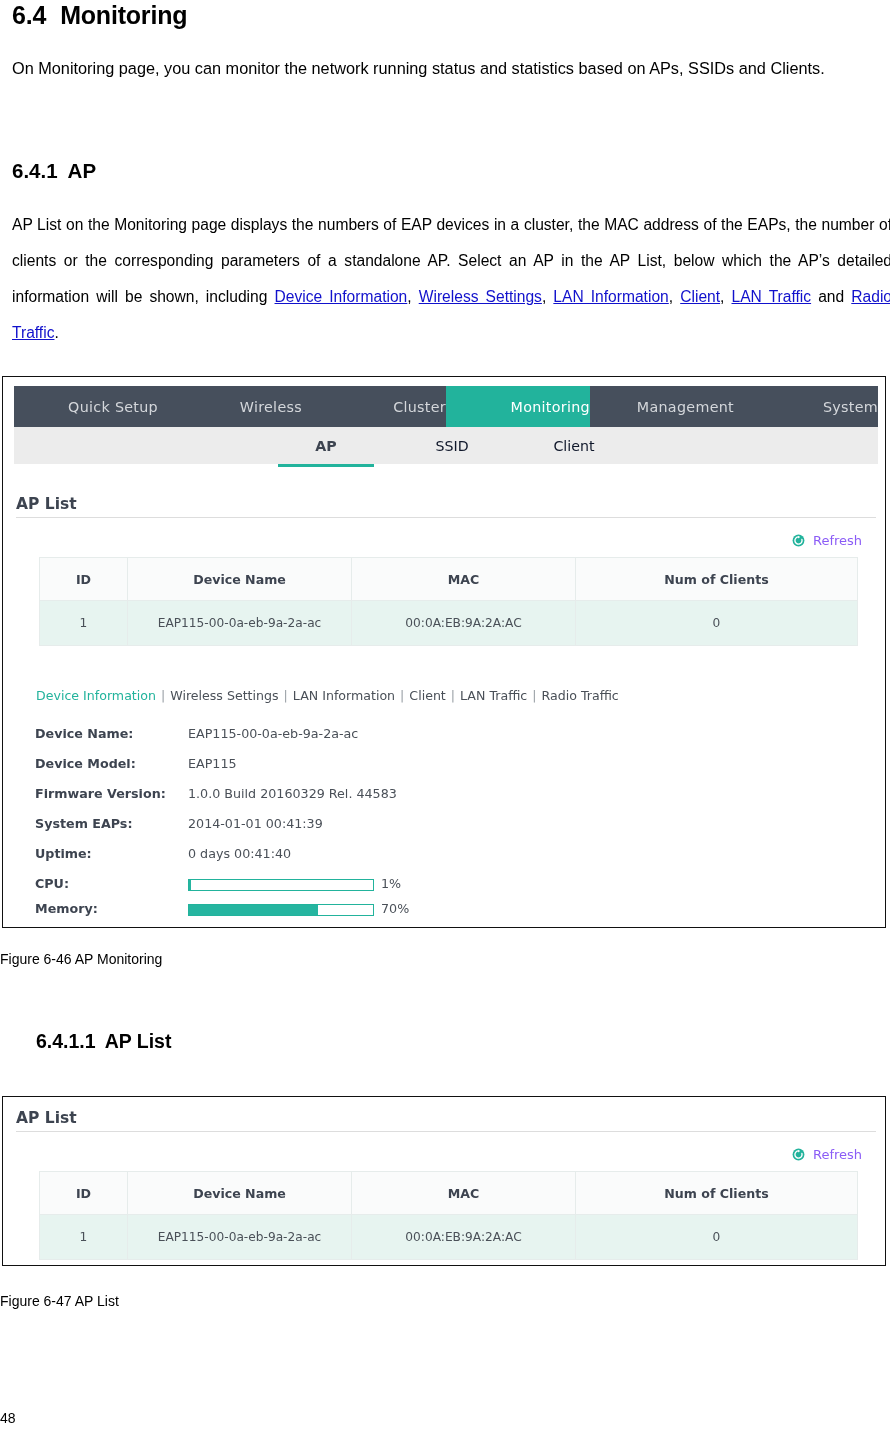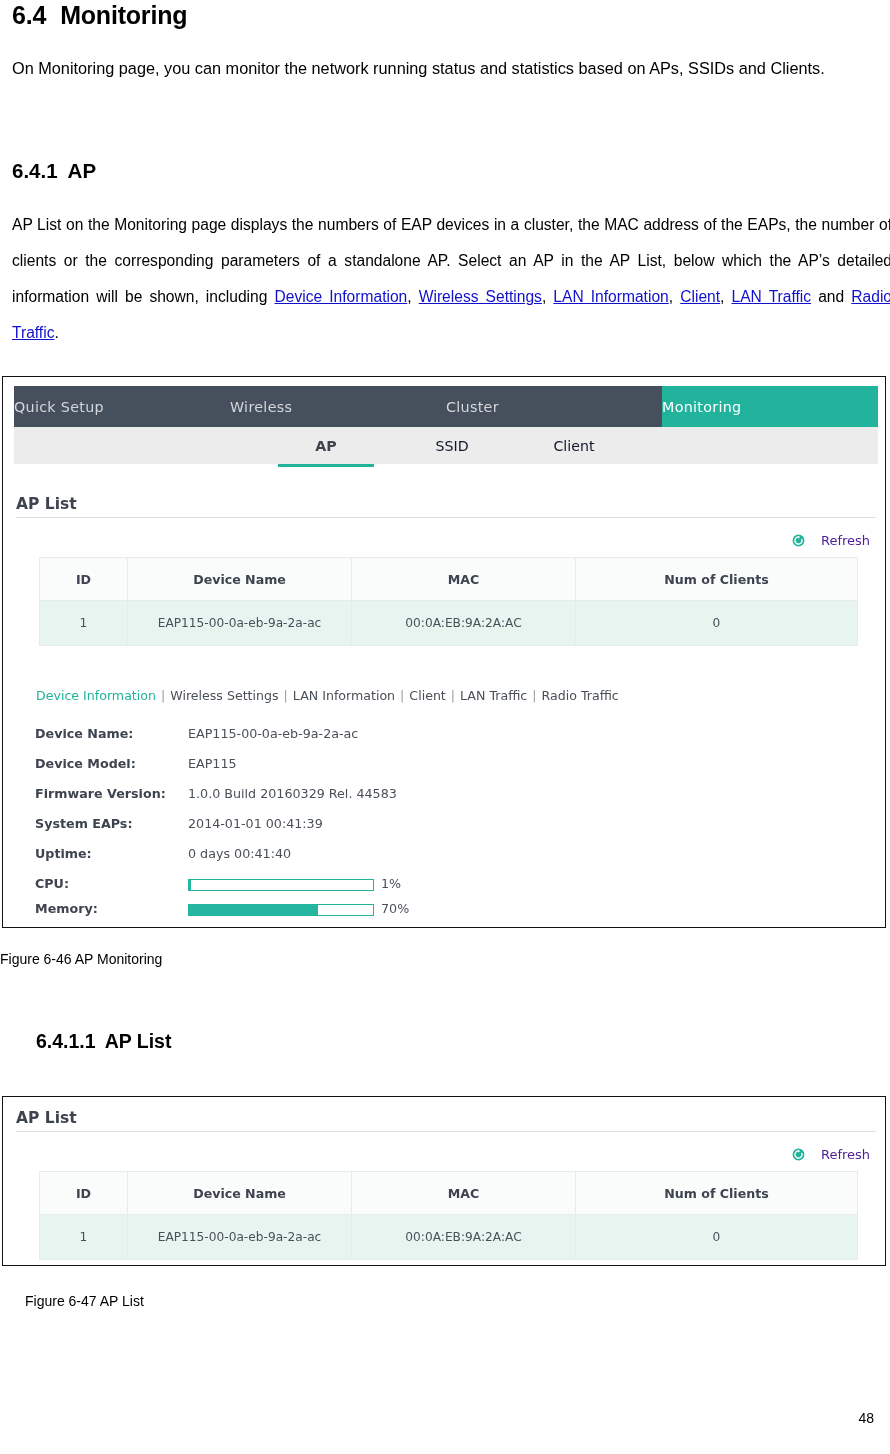--- a/index.html
+++ b/index.html
@@ -60,21 +60,21 @@
     text-decoration: underline;
   }
   .figcap {
     text-align: left;
     font-size: 14px;
     line-height: 22px;
   }
   .pagenum {
     position: absolute;
     left: 0; right: 16px;
-    text-align: right;
+    text-align: left;
     font-size: 14px;
   }
 
   
   .shot {
     position: absolute;
     border: 1.6px solid #111111;
     background: #ffffff;
     box-sizing: border-box;
     font-family: "DejaVu Sans", sans-serif;
@@ -86,21 +86,21 @@
     left: 11px; top: 9px;
     width: 864px; height: 41px;
     background: #464f5c;
     display: flex;
     align-items: stretch;
   }
   .navtab {
     flex: 1 1 0;
     display: flex;
     align-items: center;
-    justify-content: flex-start;
+    justify-content: flex-end;
     color: #d4d7db;
     font-size: 14.3px;
     letter-spacing: 0.3px;
   }
   .navtab.active {
     background: #22b39c;
     color: #ffffff;
   }
   .subnav {
     position: absolute;
@@ -132,22 +132,22 @@
     position: absolute;
     height: 1px;
     background: #dddddd;
   }
 
   
   .refresh {
     position: absolute;
     display: flex;
     align-items: center;
-    gap: 16px;
-    color: #4c1d95;
+    gap: 8px;
+    color: #8b5cf6;
     font-size: 13px;
   }
   .refresh svg { display: block; }
 
   
   .tbl {
     position: absolute;
     border: 1px solid #e4e8e7;
     box-sizing: border-box;
     border-collapse: collapse;
@@ -236,39 +236,45 @@
   </h2>
 
   <p class="para tight" style="position:absolute; left:0; top:207px; width:880px;"><span>AP List on the Monitoring page displays the numbers of EAP devices in a cluster, the MAC address of the EAPs, the number of clients or the corresponding parameters of a standalone AP. Select an AP in the AP List, below which the AP’s detailed information will be shown, including </span><a class="lnk">Device Information</a><span>, </span><a class="lnk">Wireless Settings</a><span>, </span><a class="lnk">LAN Information</a><span>, </span><a class="lnk">Client</a><span>, </span><a class="lnk">LAN Traffic</a><span> and </span><a class="lnk">Radio Traffic</a><span>.</span></p>
 
   <div class="figcap" style="position:absolute; left:0; top:948px; width:890px;">Figure 6-46 AP Monitoring</div>
 
   <h3 class="h4" style="position:absolute; left:0; top:1028px;">
     <span class="num">6.4.1.1</span><span>AP List</span>
   </h3>
 
-  <div class="figcap" style="position:absolute; left:0; top:1290px; width:758px;padding-left:25px;">Figure 6-47 AP List</div>
+  <div class="figcap" style="position:absolute; left:0; top:1290px; width:758px;">Figure 6-47 AP List</div>
 
   <div class="pagenum" style="top:1410px;">48</div>
 </div>
 
 <div class="shot" style="left:2px; top:376px; width:884px; height:552px;">
 
   <div class="navbar">
     <div class="navtab">
         <span>Quick Setup</span>
       </div>
     <div class="navtab">
         <span>Wireless</span>
       </div>
     <div class="navtab">
         <span>Cluster</span>
       </div>
     <div class="navtab active">
         <span>Monitoring</span>
+      </div>
+    <div class="navtab">
+        <span>Management</span>
+      </div>
+    <div class="navtab">
+        <span>System</span>
       </div>
   </div>
 
   <div class="subnav">
     <div class="subtab active" style="left:264px; width:96px;">
         <span>AP</span>
       </div>
     <div class="subtab" style="left:390px; width:96px;">
         <span>SSID</span>
       </div>

